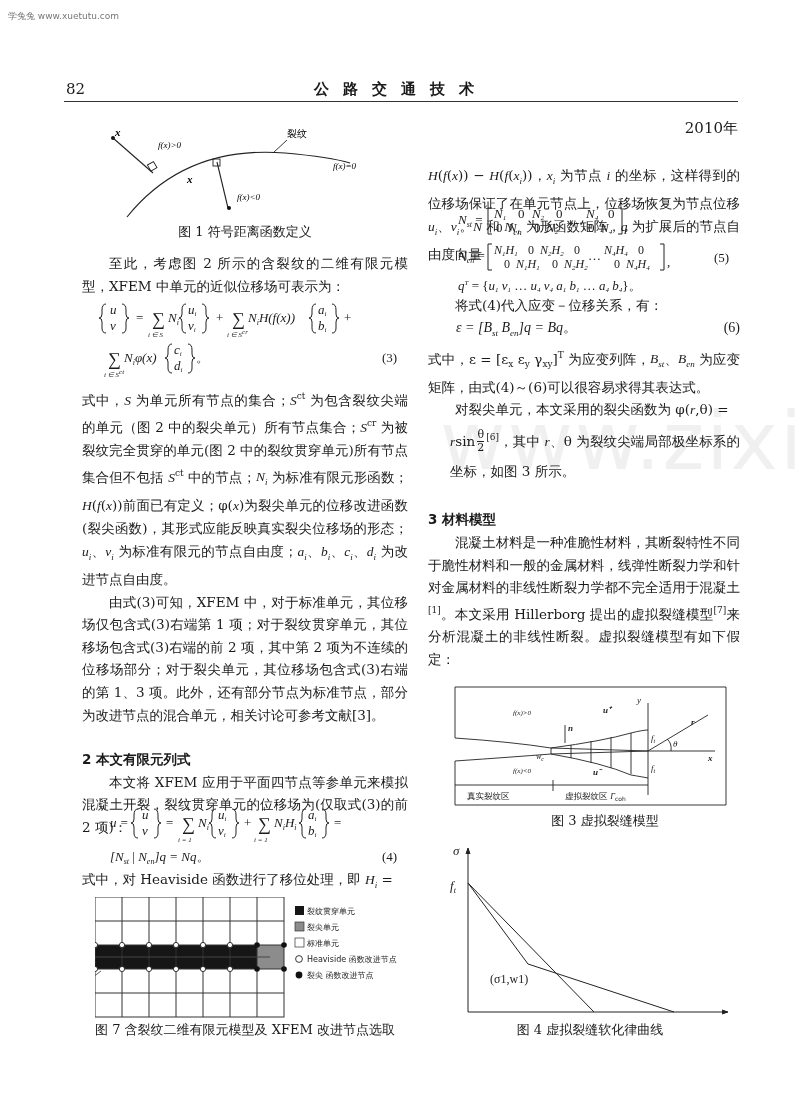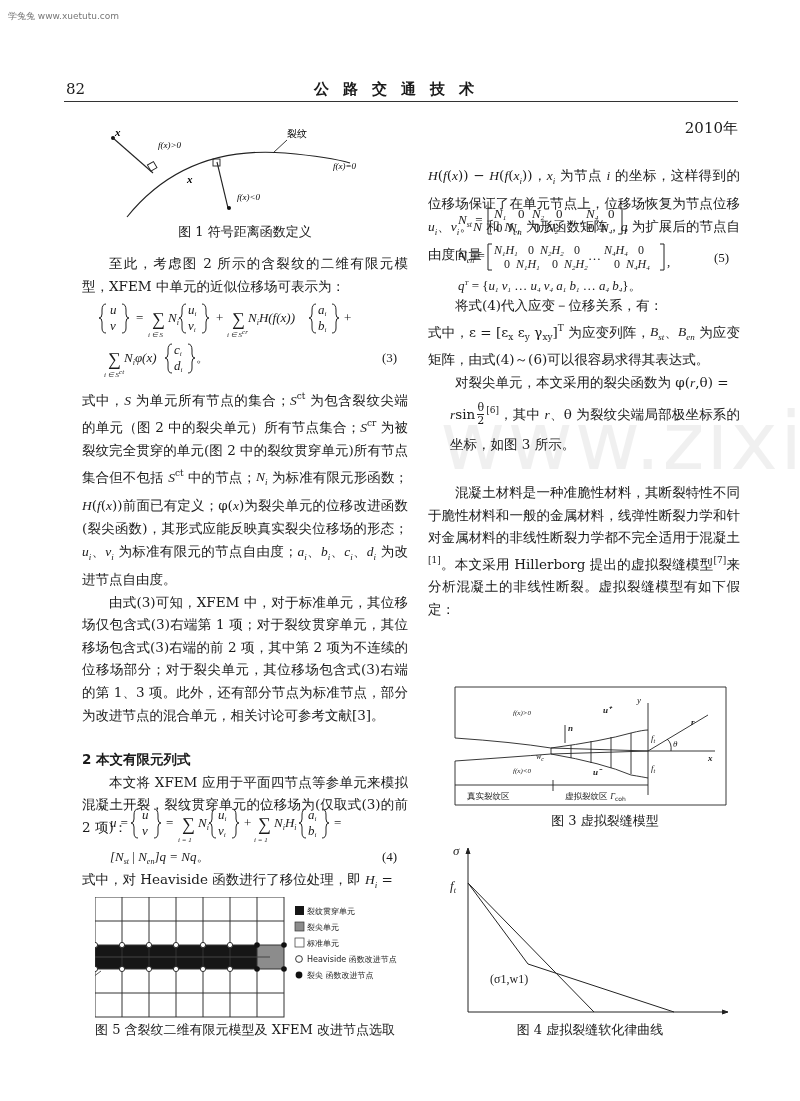--- a/index.html
+++ b/index.html
@@ -195,21 +195,21 @@
       <text x="212" y="33">裂尖单元</text>
       <rect x="200" y="41" width="9" height="9" fill="#fff" stroke="#333" stroke-width="0.7"></rect>
       <text x="212" y="49">标准单元</text>
       <circle cx="204" cy="62" r="3.4" fill="#fff" stroke="#222" stroke-width="0.9"></circle>
       <text x="212" y="65">Heaviside 函数改进节点</text>
       <circle cx="204" cy="78" r="3.4" fill="#111"></circle>
       <text x="212" y="81">裂尖 函数改进节点</text>
     </g>
   </svg>
 </div>
-<div class="abs caption" style="left:80px; top:1021px; width:330px;">图 5   含裂纹二维有限元模型及 XFEM 改进节点选取</div>
+<div class="abs caption" style="left:80px; top:1021px; width:330px;">图 7   含裂纹二维有限元模型及 XFEM 改进节点选取</div>
 
 <div class="abs col" style="left:428px; top:116px; width:312px;margin-top:48px;">
   <p><i>H</i>(<i>f</i>(<i>x</i>)) − <i>H</i>(<i>f</i>(<i>x<sub>i</sub></i>))，<i>x<sub>i</sub></i> 为节点 <i>i</i> 的坐标，这样得到的位移场保证了在单元节点上，位移场恢复为节点位移 <i>u<sub>i</sub></i>、<i>v<sub>i</sub></i>。<i>N</i> 和 <i>N<sub>en</sub></i> 为形函数矩阵，<i>q</i> 为扩展后的节点自由度向量</p>
 </div>
 
 <div class="abs" style="left:428px; top:204px; width:312px; height:90px;">
   <svg width="312" height="90" viewBox="0 0 312 90">
     <g font-family="Liberation Serif, serif" font-size="13" fill="#1a1a1a">
       <text x="30" y="20" font-style="italic">N<tspan font-size="8" dy="3">st</tspan><tspan dy="-3" font-style="normal"> =</tspan></text>
       <path d="M 64 4 L 60 4 L 60 30 L 64 30" fill="none" stroke="#222"></path>
@@ -248,24 +248,26 @@
       <text x="239" y="62">,</text>
       <text x="286" y="58">(5)</text>
 
       <text x="30" y="86" font-style="italic">q<tspan font-size="7" dy="-5">T</tspan><tspan dy="5" font-style="normal"> = {</tspan>u<tspan font-size="7" dy="2">1</tspan><tspan dy="-2"> v</tspan><tspan font-size="7" dy="2">1</tspan><tspan dy="-2" font-style="normal"> … </tspan>u<tspan font-size="7" dy="2">4</tspan><tspan dy="-2"> v</tspan><tspan font-size="7" dy="2">4</tspan><tspan dy="-2"> a</tspan><tspan font-size="7" dy="2">1</tspan><tspan dy="-2"> b</tspan><tspan font-size="7" dy="2">1</tspan><tspan dy="-2" font-style="normal"> … </tspan>a<tspan font-size="7" dy="2">4</tspan><tspan dy="-2"> b</tspan><tspan font-size="7" dy="2">4</tspan><tspan dy="-2" font-style="normal">}。</tspan></text>
     </g>
   </svg>
 </div>
 
 <div class="abs col" style="left:428px; top:294px; width:312px;">
   <p class="indent">将式(4)代入应变－位移关系，有：</p>
+  <p class="eq" style="position:relative; padding-left:28px;">ε = [<i>B<sub>st</sub></i> <i>B<sub>en</sub></i>]<i>q</i> = <i>Bq</i><span style="font-style:normal">。</span><span class="eqnum">(6)</span></p>
   <p>式中，ε = [ε<sub>x</sub>  ε<sub>y</sub>  γ<sub>xy</sub>]<sup>T</sup> 为应变列阵，<i>B<sub>st</sub></i>、<i>B<sub>en</sub></i> 为应变矩阵，由式(4)～(6)可以很容易求得其表达式。</p>
   <p class="indent">对裂尖单元，本文采用的裂尖函数为 φ(<i>r</i>,θ) =</p>
   <p style="line-height:30px;margin-left:22px;"><i>r</i>sin<span style="display:inline-block; vertical-align:middle; text-align:center; font-size:11px; line-height:12px; margin:0 2px;"><span style="display:block; border-bottom:1px solid #222;">θ</span><span style="display:block;">2</span></span><sup>[6]</sup>，其中 <i>r</i>、θ 为裂纹尖端局部极坐标系的坐标，如图 3 所示。</p>
   <p style="height:22px;"></p>
+  <p class="section-title">3   材料模型</p>
   <p class="indent">混凝土材料是一种准脆性材料，其断裂特性不同于脆性材料和一般的金属材料，线弹性断裂力学和针对金属材料的非线性断裂力学都不完全适用于混凝土<sup>[1]</sup>。本文采用 Hillerborg 提出的虚拟裂缝模型<sup>[7]</sup>来分析混凝土的非线性断裂。虚拟裂缝模型有如下假定：</p>
 </div>
 
 <div class="abs fig" style="left:453px; top:685px; width:275px; height:122px;">
   <svg width="275" height="122" viewBox="0 0 275 122">
     <g stroke="#222" stroke-width="0.9" fill="none">
       <path d="M 2 2 L 273 2 L 273 120 L 2 120 L 2 76"></path>
       <line x1="2" y1="2" x2="2" y2="53"></line>
       <path d="M 2 53 Q 60 57 98 63"></path>
       <path d="M 2 76 Q 60 72 98 69"></path>

